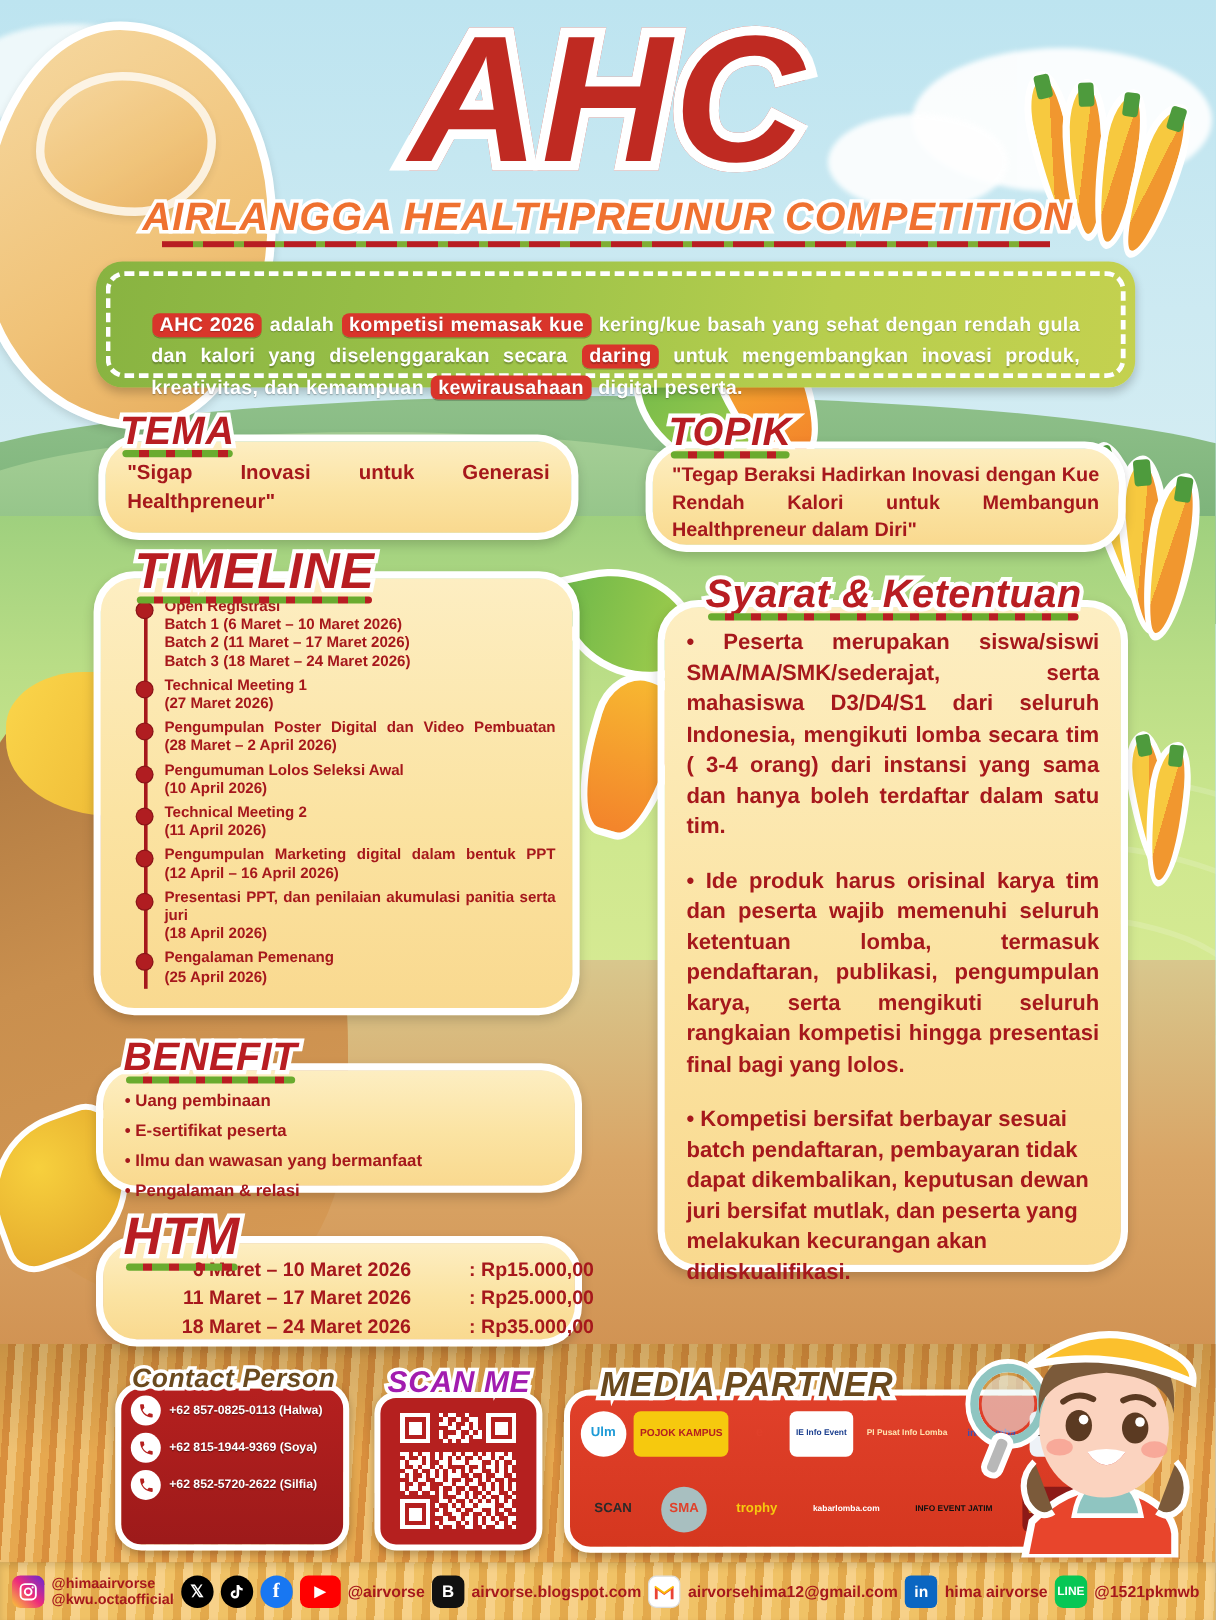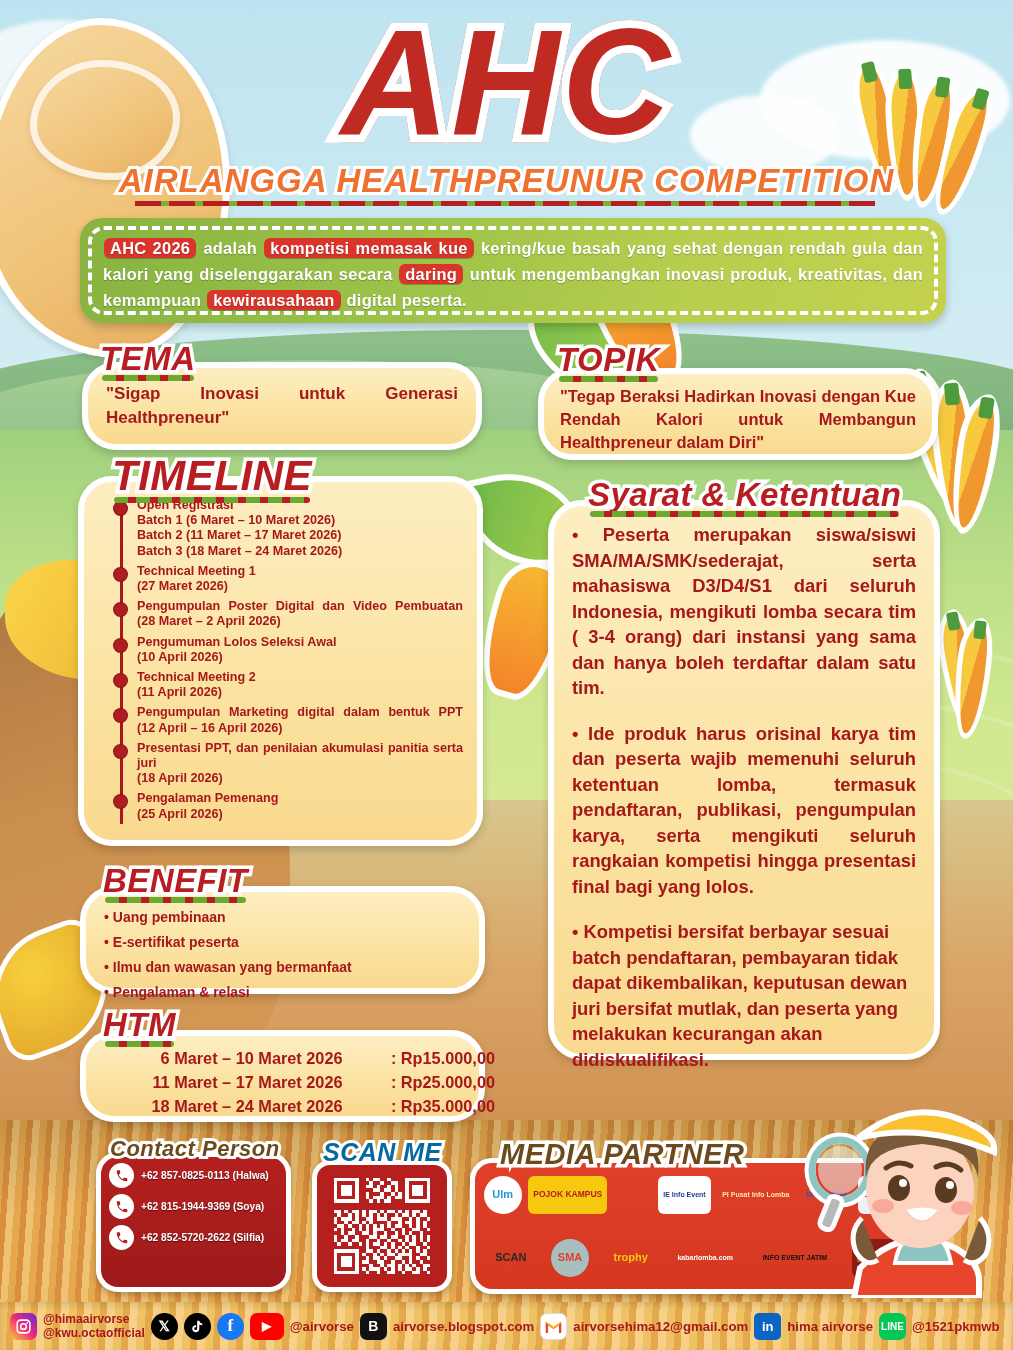--- a/index.html
+++ b/index.html
@@ -81,21 +81,21 @@
     color:#ef7130; -webkit-text-stroke:6px #fff; paint-order:stroke fill;
   }
   #subtitle-rule{position:absolute; left:135px; top:201px; width:740px; height:5px;
     background:repeating-linear-gradient(90deg,#b81d22 0 26px, #7fae35 26px 34px); z-index:8;}
 
   
   #intro{
     position:absolute; left:80px; top:218px; width:866px; height:105px; z-index:6;
     background:linear-gradient(100deg,#88b341,#9dc349 40%,#b7ce4e 70%,#c4d14f);
     border-radius:22px; box-shadow:0 4px 8px rgba(0,0,0,.2);
-    padding:3px;
+    padding:26px;
   }
   #intro .dash{
     position:absolute; inset:8px; border:4px dashed #fff; border-radius:16px;
   }
   #intro p{
     position:relative; z-index:2;
     margin:14px 20px 0 20px; color:#fff; font-weight:bold; font-size:16.4px;
     line-height:26px; text-align:justify; letter-spacing:.3px;
     text-shadow:0 1px 1px rgba(0,0,0,.25);
   }
@@ -323,21 +323,21 @@
 <div class="sticker u" style="left:103px; top:862px; font-size:33px;">BENEFIT</div>
 <div class="card" id="benefit-card">
   <ul id="benefit-list">
       <li>Uang pembinaan</li>
       <li> E-sertifikat peserta</li>
       <li>Ilmu dan wawasan yang bermanfaat</li>
       <li>Pengalaman &amp; relasi</li>
     </ul>
 </div>
 
-<div class="sticker u" style="left:103px; top:1006px; font-size:33px;text-decoration:underline;">HTM</div>
+<div class="sticker u" style="left:103px; top:1006px; font-size:44px;">HTM</div>
 <div class="card" id="htm-card">
   <table>
       <tbody id="htm-rows">
         <tr>
           <td>6 Maret – 10 Maret 2026</td>
           <td class="p">: Rp15.000,00</td>
         </tr>
         <tr>
           <td>11 Maret – 17 Maret 2026</td>
           <td class="p">: Rp25.000,00</td>
@@ -373,21 +373,21 @@
         <div class="cp-ico">
           <svg width="14" height="14" viewBox="0 0 24 24" fill="#b5201f">
             <path d="M6.6 10.8c1.4 2.8 3.8 5.1 6.6 6.6l2.2-2.2c.3-.3.7-.4 1-.2 1.2.4 2.4.6 3.6.6.6 0 1 .4 1 1V20c0 .6-.4 1-1 1C11 21 3 13 3 3c0-.6.4-1 1-1h3.5c.6 0 1 .4 1 1 0 1.3.2 2.5.6 3.6.1.3 0 .7-.2 1l-2.3 2.2z"></path>
           </svg>
         </div>
         <div class="cp-num">+62 852-5720-2622 (Silfia)</div>
       </div>
     </div>
 </div>
 
-<div class="sticker" style="left:323px; top:1138px; font-size:25px; color:#0369a1; -webkit-text-stroke:6px #fff;">SCAN ME</div>
+<div class="sticker" style="left:323px; top:1138px; font-size:25px; color:#a21caf; -webkit-text-stroke:6px #fff;">SCAN ME</div>
 <div id="qr-card">
   <svg id="qr" viewBox="0 0 29 29" shape-rendering="crispEdges">
     <rect width="29" height="29" fill="#b5201f"></rect>
     <g fill="#ffffff">
         <rect x="1" y="1" width="7" height="7"></rect>
         <rect x="21" y="1" width="7" height="7"></rect>
         <rect x="1" y="21" width="7" height="7"></rect>
       </g>
     <g fill="#b5201f">
         <rect x="2" y="2" width="5" height="5"></rect>

